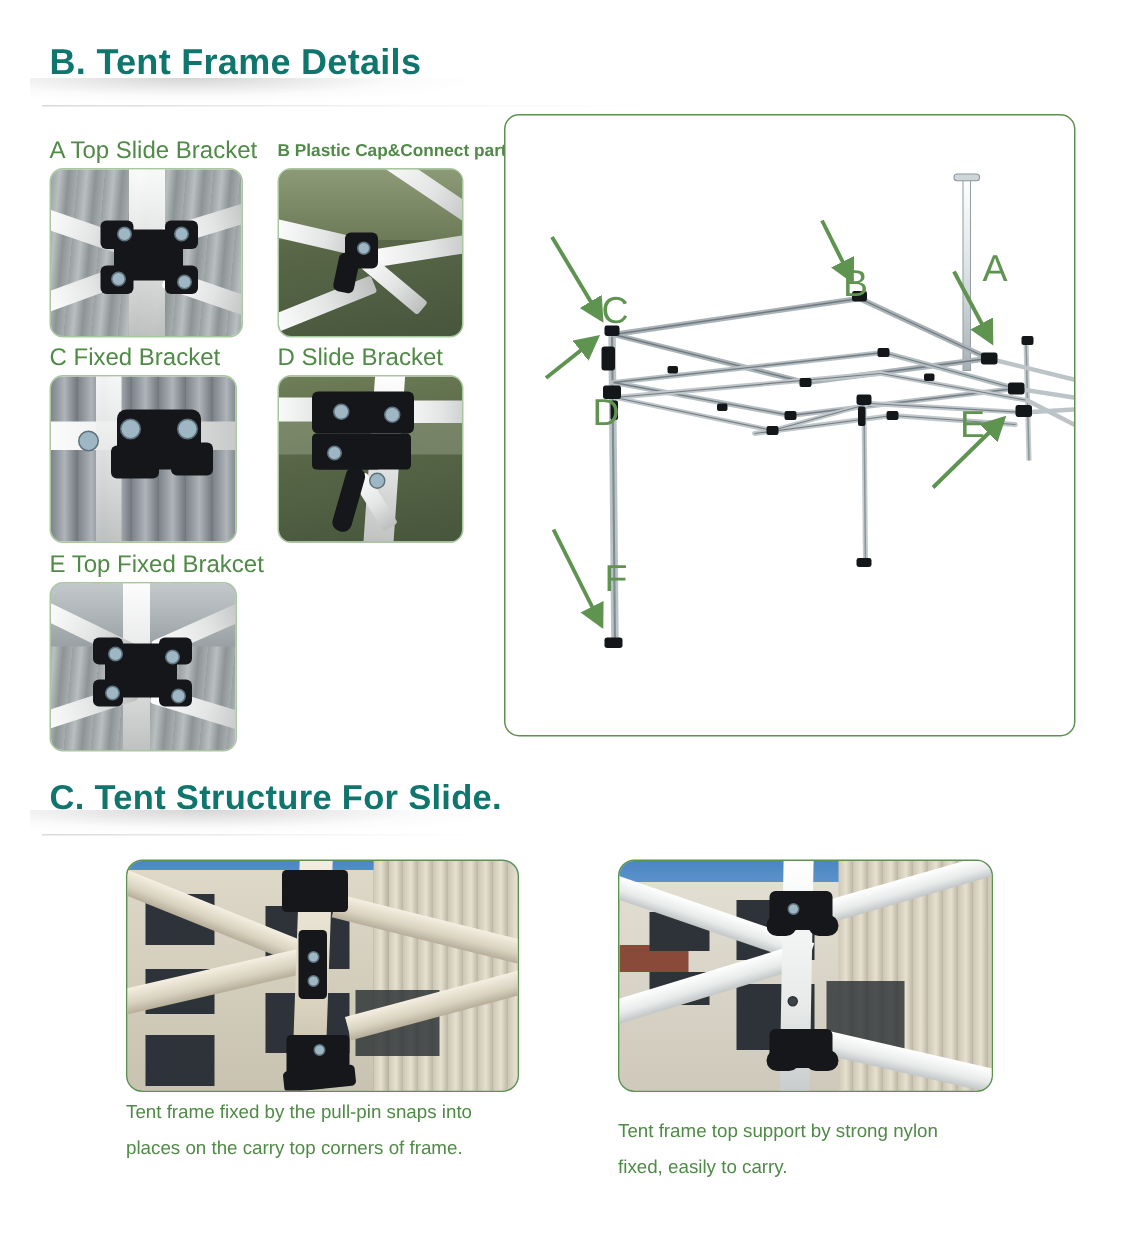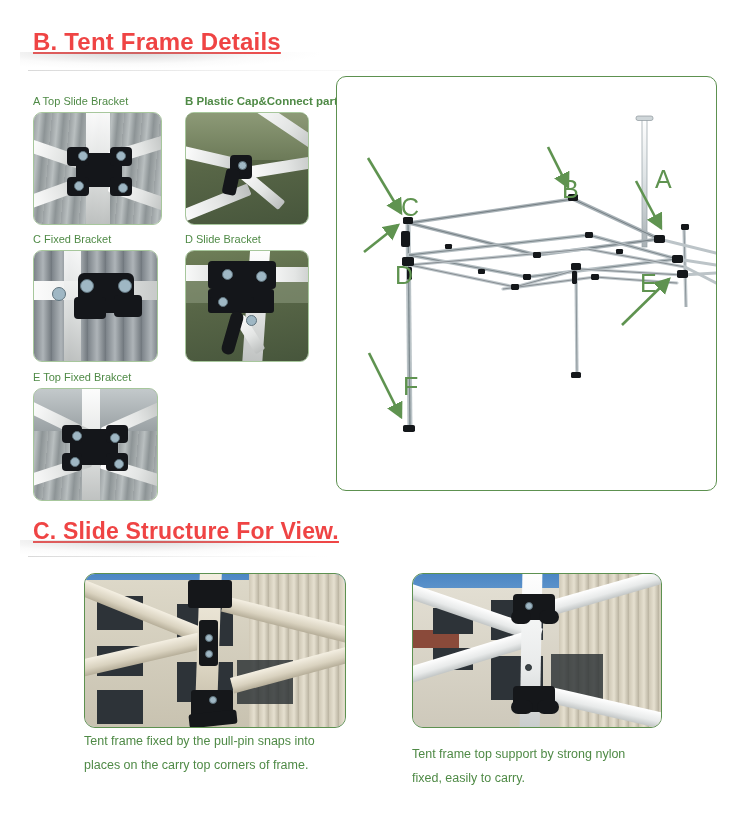--- a/index.html
+++ b/index.html
@@ -9,25 +9,24 @@
     background:#ffffff;
     font-family:"Liberation Sans","DejaVu Sans",sans-serif;
     overflow:hidden;
     position:relative;
   }
   .page{position:relative;width:750px;height:830px;}
 
   
   .section-head{position:absolute;}
   .section-head .title{
-    color:#ef4444;
+    color:#0f766e;
     font-weight:bold;
     white-space:nowrap;
     letter-spacing:0.2px;
-    text-decoration:underline;
   }
   .head-b .title{font-size:24px;line-height:28px;}
   .head-c .title{font-size:23px;line-height:27px;}
   .head-shadow{
     position:absolute;
     height:34px;
     background:radial-gradient(ellipse 60% 50% at 32% 0%,
               rgba(150,150,150,0.40) 0%,
               rgba(170,170,170,0.22) 42%,
               rgba(200,200,200,0.08) 70%,
@@ -36,21 +35,21 @@
   }
   .head-underline{
     position:absolute;height:1px;
     background:linear-gradient(to right,rgba(130,130,130,0.30),rgba(190,190,190,0.18) 55%,rgba(255,255,255,0));
   }
 
   
   .thumb{position:absolute;}
   .thumb-label{
     color:#4f8a46;
-    font-size:11px;
+    font-size:16px;
     line-height:14px;
     white-space:nowrap;
     margin-bottom:4px;
   }
   .thumb-label.bold{font-weight:bold;font-size:11.5px;}
   .thumb-frame{
     border:1px solid #a7c79c;
     border-radius:9px;
     overflow:hidden;
     background:#e8e8e8;
@@ -350,21 +349,21 @@
 
     <div style="position:absolute;left:64px;top:118px;color:#5f9350;font-size:25px;line-height:25px;font-family:'Liberation Sans',sans-serif;">C</div>
     <div style="position:absolute;left:58px;top:186px;color:#5f9350;font-size:25px;line-height:25px;font-family:'Liberation Sans',sans-serif;">D</div>
     <div style="position:absolute;left:225px;top:100px;color:#5f9350;font-size:25px;line-height:25px;font-family:'Liberation Sans',sans-serif;">B</div>
     <div style="position:absolute;left:318px;top:90px;color:#5f9350;font-size:25px;line-height:25px;font-family:'Liberation Sans',sans-serif;">A</div>
     <div style="position:absolute;left:303px;top:194px;color:#5f9350;font-size:25px;line-height:25px;font-family:'Liberation Sans',sans-serif;">E</div>
     <div style="position:absolute;left:66px;top:297px;color:#5f9350;font-size:25px;line-height:25px;font-family:'Liberation Sans',sans-serif;">F</div>
   </div>
 
   <div class="section-head head-c" style="left:33px;top:518px;">
-    <div class="title">C. Slide Structure For View.</div>
+    <div class="title">C. Tent Structure For Slide.</div>
   </div>
   <div class="head-shadow" style="left:20px;top:540px;width:350px;"></div>
   <div class="head-underline" style="left:28px;top:556px;width:300px;"></div>
 
   <div class="bigphoto" style="left:84px;top:573px;">
     <div class="bigphoto-frame" style="width:262px;height:155px;">
       <div class="ph">
         <div class="sky"></div>
         <div class="bld" style="left:0;top:6px;width:170px;height:150px;background:linear-gradient(to bottom,#ddd8c8,#c8c2b0);"></div>
         <div class="corru" style="left:164px;top:0;width:110px;height:160px;"></div>

